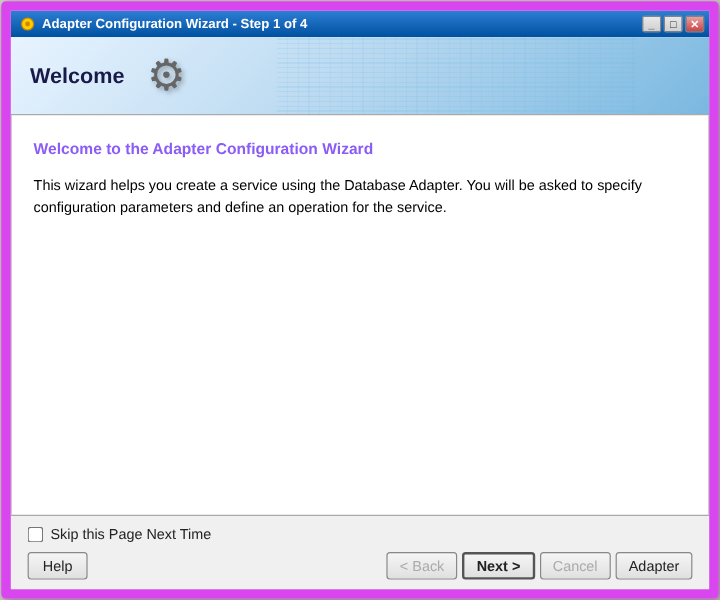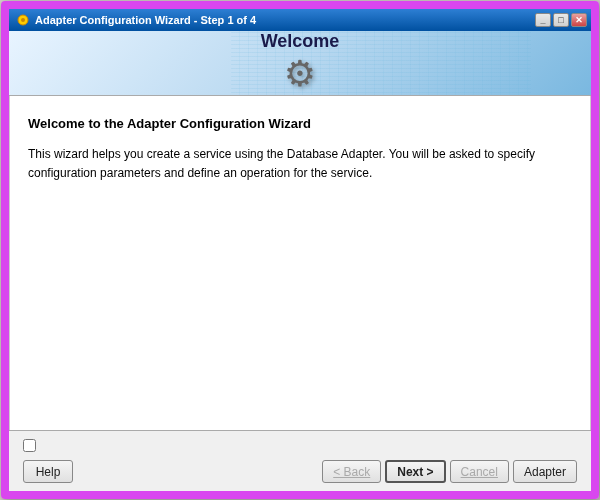--- a/index.html
+++ b/index.html
@@ -90,26 +90,25 @@
       flex-direction: column;
       flex: 1;
       background: #f0f0f0;
     }
 
     .header-banner {
       background: linear-gradient(135deg, #e8f4ff 0%, #b8d8f0 50%, #7ab8e0 100%);
       height: 65px;
       display: flex;
       align-items: center;
-      justify-content: center;
+      justify-content: flex-start;
       padding: 0 16px;
       border-bottom: 1px solid #aaa;
       position: relative;
       overflow: hidden;
-      flex-direction: column;
     }
 
     .header-banner::before {
       content: '';
       position: absolute;
       right: 60px;
       top: 0;
       width: 300px;
       height: 65px;
       background: 
@@ -155,21 +154,21 @@
       flex: 1;
       padding: 20px 18px;
       background: white;
       border-left: 1px solid #ccc;
       border-right: 1px solid #ccc;
     }
 
     .welcome-heading {
       font-size: 13px;
       font-weight: bold;
-      color: #000000;
+      color: #8b5cf6;
       margin-bottom: 14px;
     }
 
     .welcome-text {
       font-size: 12px;
       color: #000000;
       line-height: 1.6;
     }
 
     .footer-area {
@@ -224,21 +223,20 @@
     }
 
     .btn.primary {
       border: 2px solid #555;
       font-weight: bold;
     }
 
     .btn:disabled, .btn.disabled {
       color: #aaa;
       cursor: default;
-      text-decoration: underline;
     }
 
     .btn-help {
       margin-right: auto;
     }
   </style>
 </head>
 <body>
 
 <div class="window">
@@ -270,20 +268,21 @@
     </div>
 
     <div class="main-body">
       <div class="welcome-heading">Welcome to the Adapter Configuration Wizard</div>
       <p class="welcome-text">This wizard helps you create a service using the Database Adapter. You will be asked to specify configuration parameters and define an operation for the service.</p>
     </div>
 
     <div class="footer-area">
       <div class="skip-row">
         <input type="checkbox" class="skip-checkbox" style="">
+        <span class="skip-label">Skip this Page Next Time</span>
       </div>
       <div class="button-row">
         <button class="btn btn-help">Help</button>
         <button class="btn disabled" disabled="">&lt; Back</button>
         <button class="btn primary">Next &gt;</button>
         <button class="btn disabled" disabled="">Cancel</button>
         <button class="btn">Adapter</button>
       </div>
     </div>
 

